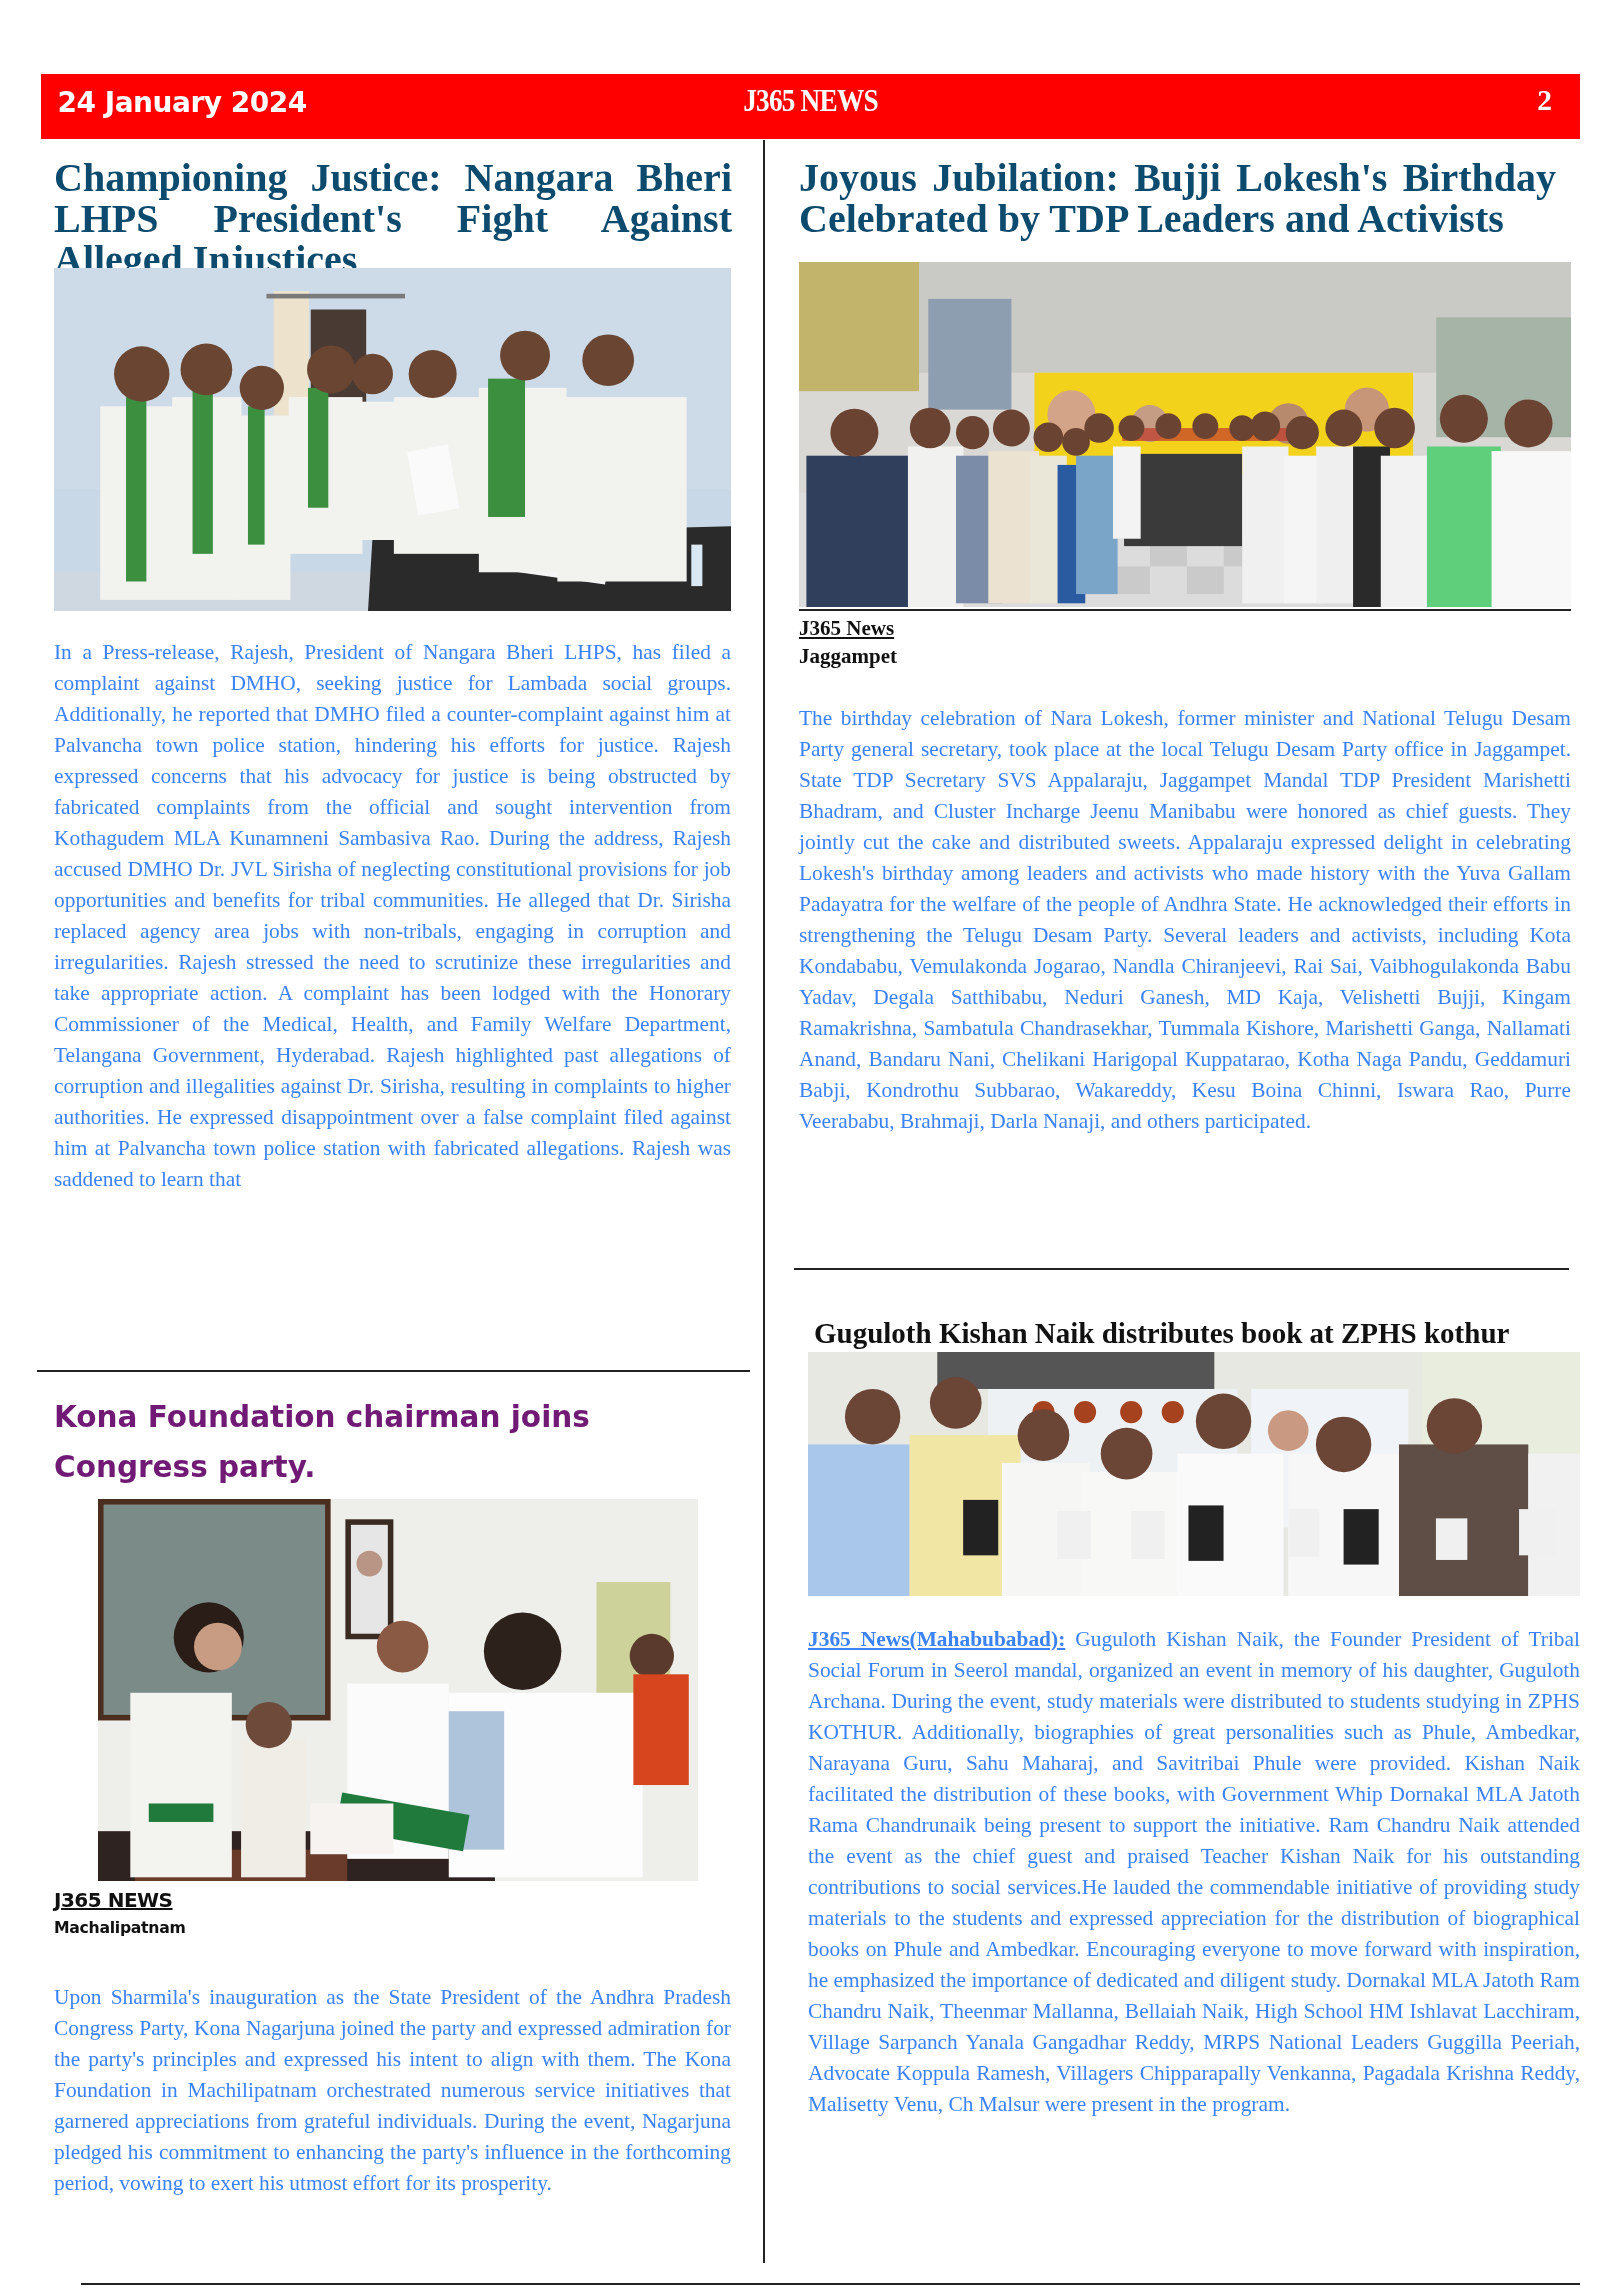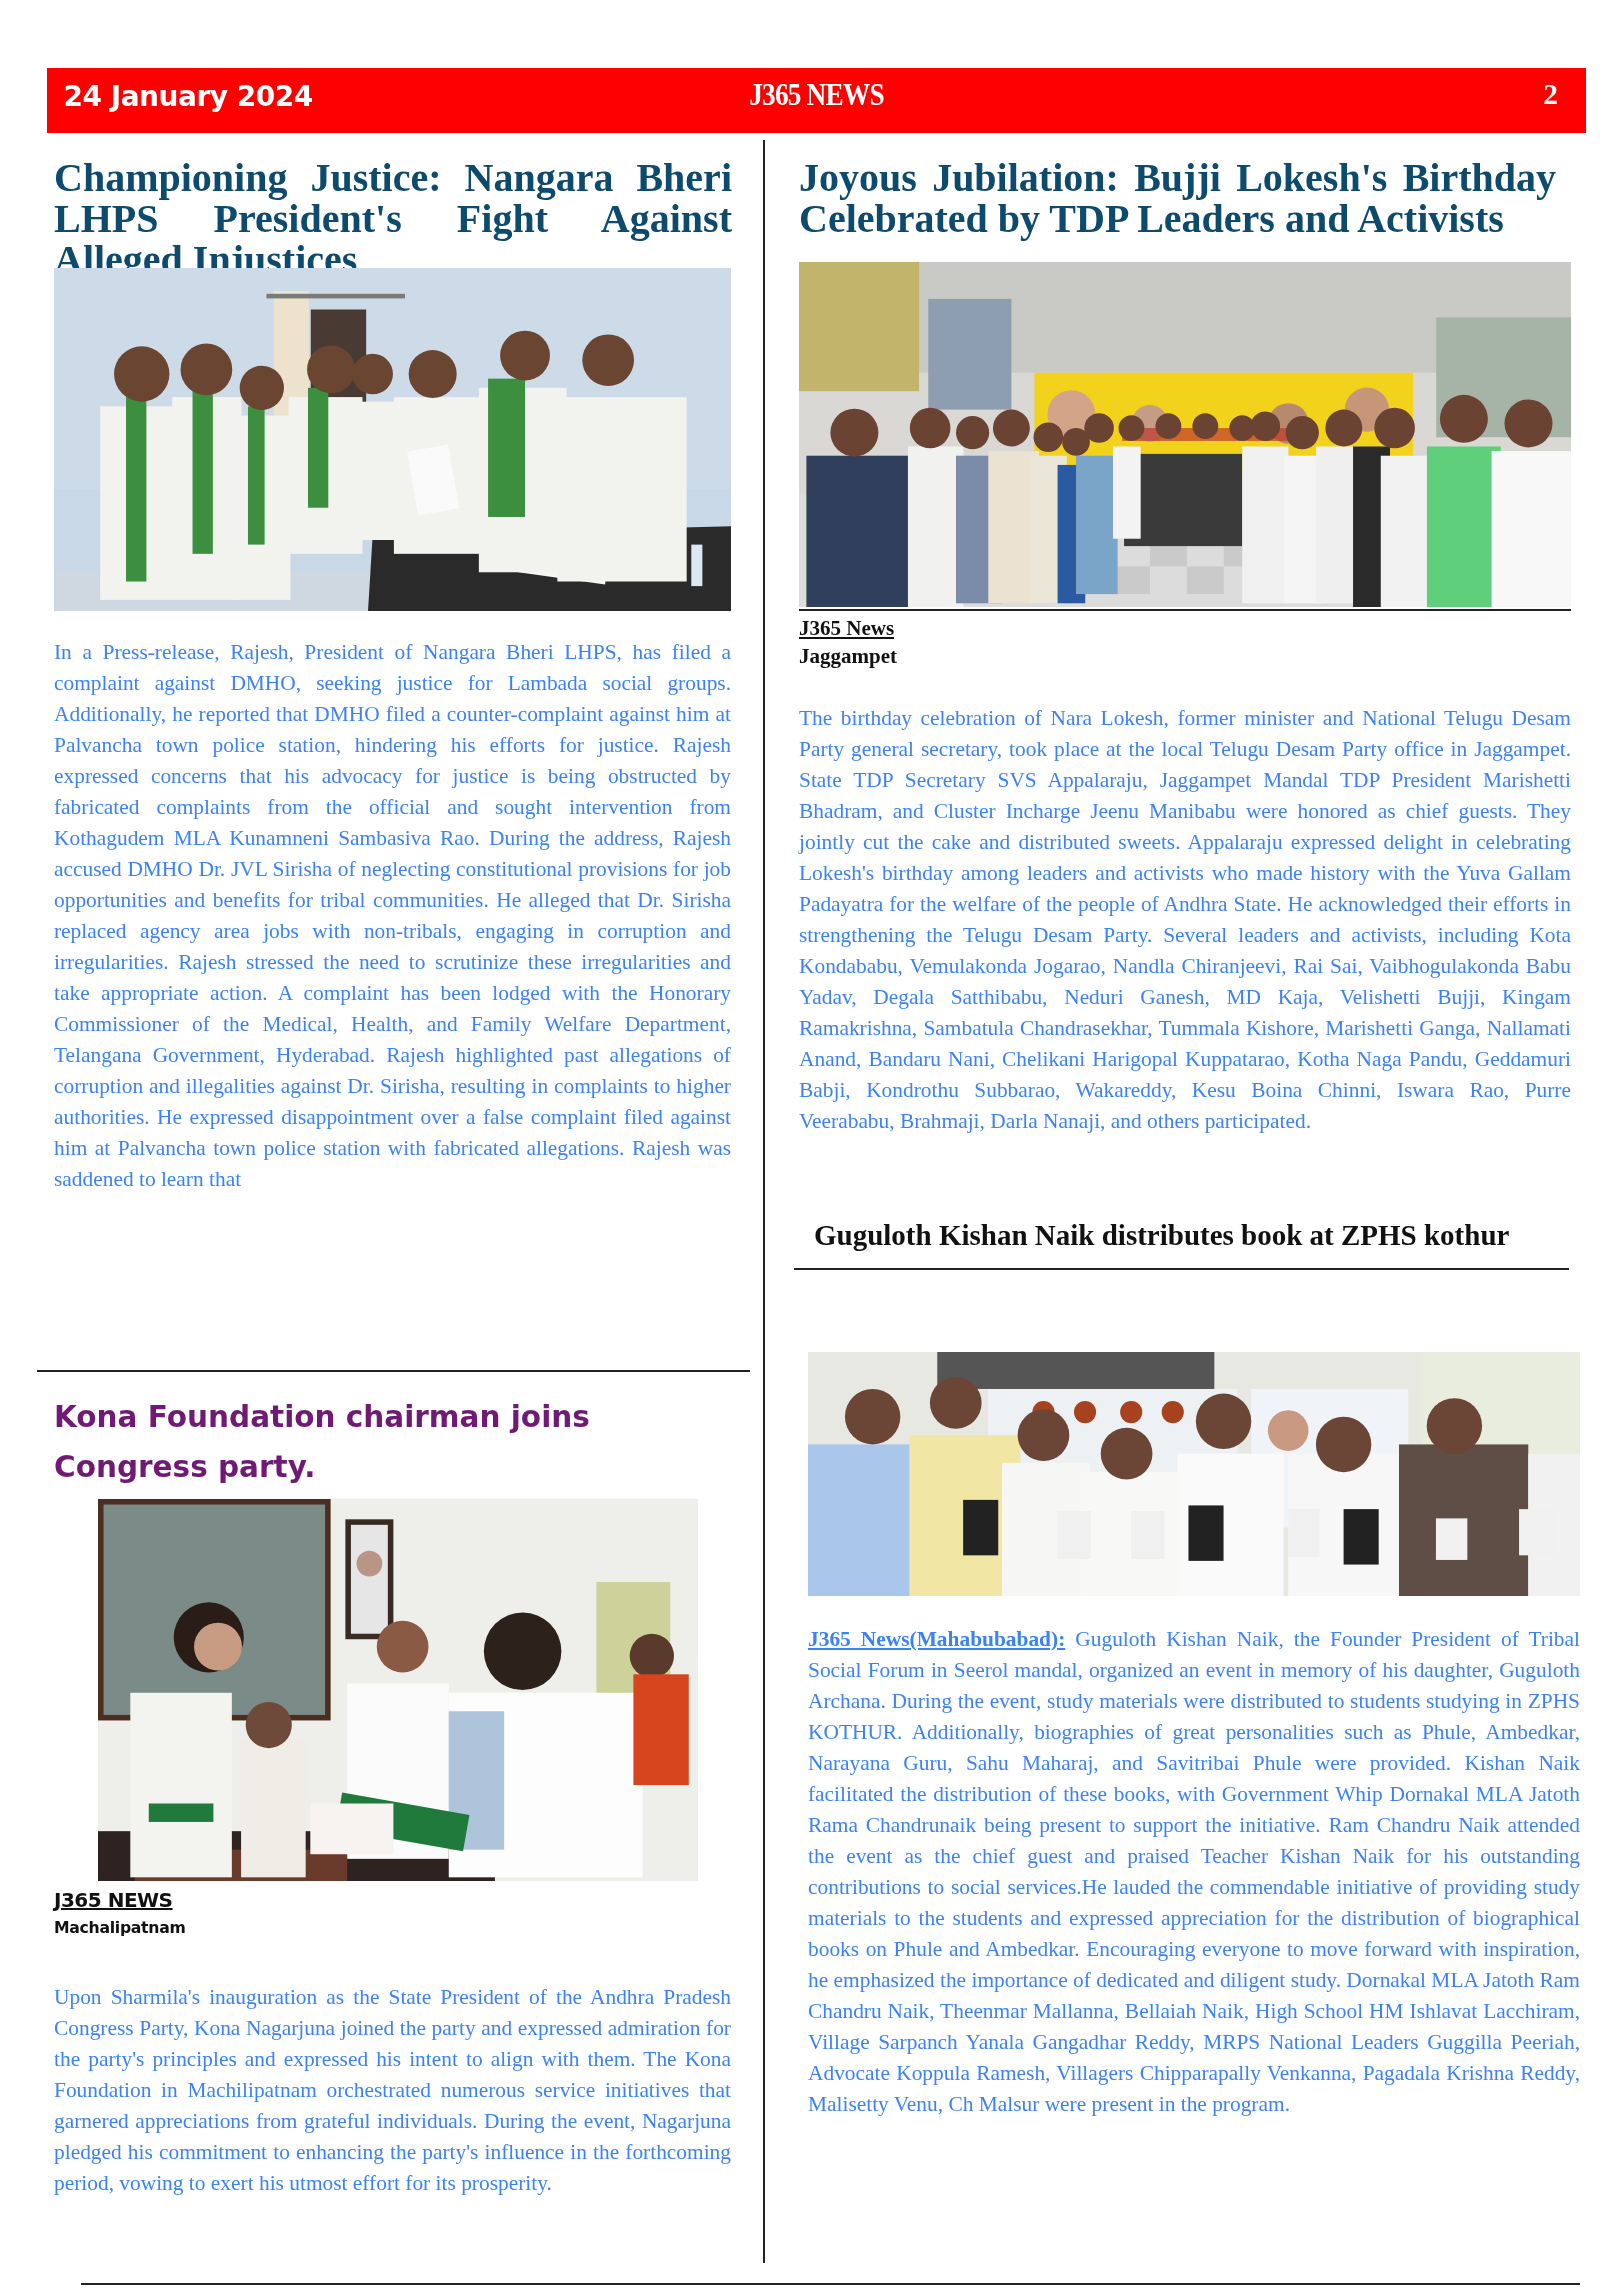--- a/index.html
+++ b/index.html
@@ -1,22 +1,22 @@
 <!DOCTYPE html>
 <html style="font-size:14.8px"><head>
   <meta charset="utf-8">
   <style>
     * { box-sizing: border-box; margin: 0; padding: 0; }
     html, body { width: 1620px; height: 2290px; background: #ffffff; overflow: hidden; }
     body { position: relative; font-family: "Liberation Serif", serif; color: #111; }
 
     .header-band {
-      position: absolute; left: 41px; top: 68px; width: 1539px; height: 65px;
+      position: absolute; left: 41px; top: 74px; width: 1539px; height: 65px;
       background: #ff0000; color: #fff;
-      font-family: "Liberation Sans", sans-serif; font-weight: bold; margin-left: 6px;
+      font-family: "Liberation Sans", sans-serif; font-weight: bold;
     }
     .header-band .date { position: absolute; left: 16.6px; top: 12px; font-size: 28px; font-family: "DejaVu Sans", sans-serif; font-weight: bold; letter-spacing: -0.5px; }
     .header-band .paper-name { position: absolute; left: 0; right: 0; top: 9.2px; text-align: center; font-size: 31px; font-family: "Liberation Serif", serif; font-weight: bold; letter-spacing: -0.9px; transform: scaleX(0.88); }
     .header-band .page-number { position: absolute; right: 28px; top: 10px; font-size: 29.5px; font-family: "Liberation Serif", serif; font-weight: bold; }
 
     .col-divider { position: absolute; left: 763px; top: 140px; width: 1.8px; height: 2123px; background: #222; }
 
     .headline {
       position: absolute; font-family: "Liberation Serif", serif; font-weight: bold;
       font-size: 40px; line-height: 41px; color: #0c4a6e; text-align: justify; text-align-last: justify;
@@ -218,21 +218,21 @@
 
 <div class="byline" style="left:799px; top:614px;">
   <span class="source" style="display:block;">J365 News</span>
   <span style="display:block;">Jaggampet</span>
 </div>
 
 <div class="body-text" style="left:799px; top:703px; width:772px;">The birthday celebration of Nara Lokesh, former minister and National Telugu Desam Party general secretary, took place at the local Telugu Desam Party office in Jaggampet. State TDP Secretary SVS Appalaraju, Jaggampet Mandal TDP President Marishetti Bhadram, and Cluster Incharge Jeenu Manibabu were honored as chief guests. They jointly cut the cake and distributed sweets. Appalaraju expressed delight in celebrating Lokesh's birthday among leaders and activists who made history with the Yuva Gallam Padayatra for the welfare of the people of Andhra State. He acknowledged their efforts in strengthening the Telugu Desam Party. Several leaders and activists, including Kota Kondababu, Vemulakonda Jogarao, Nandla Chiranjeevi, Rai Sai, Vaibhogulakonda Babu Yadav, Degala Satthibabu, Neduri Ganesh, MD Kaja, Velishetti Bujji, Kingam Ramakrishna, Sambatula Chandrasekhar, Tummala Kishore, Marishetti Ganga, Nallamati Anand, Bandaru Nani, Chelikani Harigopal Kuppatarao, Kotha Naga Pandu, Geddamuri Babji, Kondrothu Subbarao, Wakareddy, Kesu Boina Chinni, Iswara Rao, Purre Veerababu, Brahmaji, Darla Nanaji, and others participated.</div>
 
 <div class="rule" style="left:794px; top:1268px; width:775px;"></div>
 
-<div class="headline-plain" style="left:814px; top:1219px; width:748px;">Guguloth Kishan Naik distributes book at ZPHS kothur</div>
+<div class="headline-plain" style="left:814px; top:1317px; width:748px;">Guguloth Kishan Naik distributes book at ZPHS kothur</div>
 
 <div class="photo" style="left:808px; top:1352px; width:772px; height:244px;">
   <svg viewBox="0 0 836 264" preserveAspectRatio="none">
     <rect width="836" height="264" fill="#e8e8e2"></rect>
     <rect x="195" y="40" width="270" height="140" fill="#eef1f4"></rect>
     <rect x="480" y="40" width="170" height="150" fill="#f0f3f7"></rect>
     <circle cx="520" cy="85" r="22" fill="#c99982"></circle>
     <rect x="665" y="0" width="171" height="130" fill="#e9edde"></rect>
     <rect x="140" y="0" width="300" height="40" fill="#555"></rect>
     <g fill="#a7421f">

